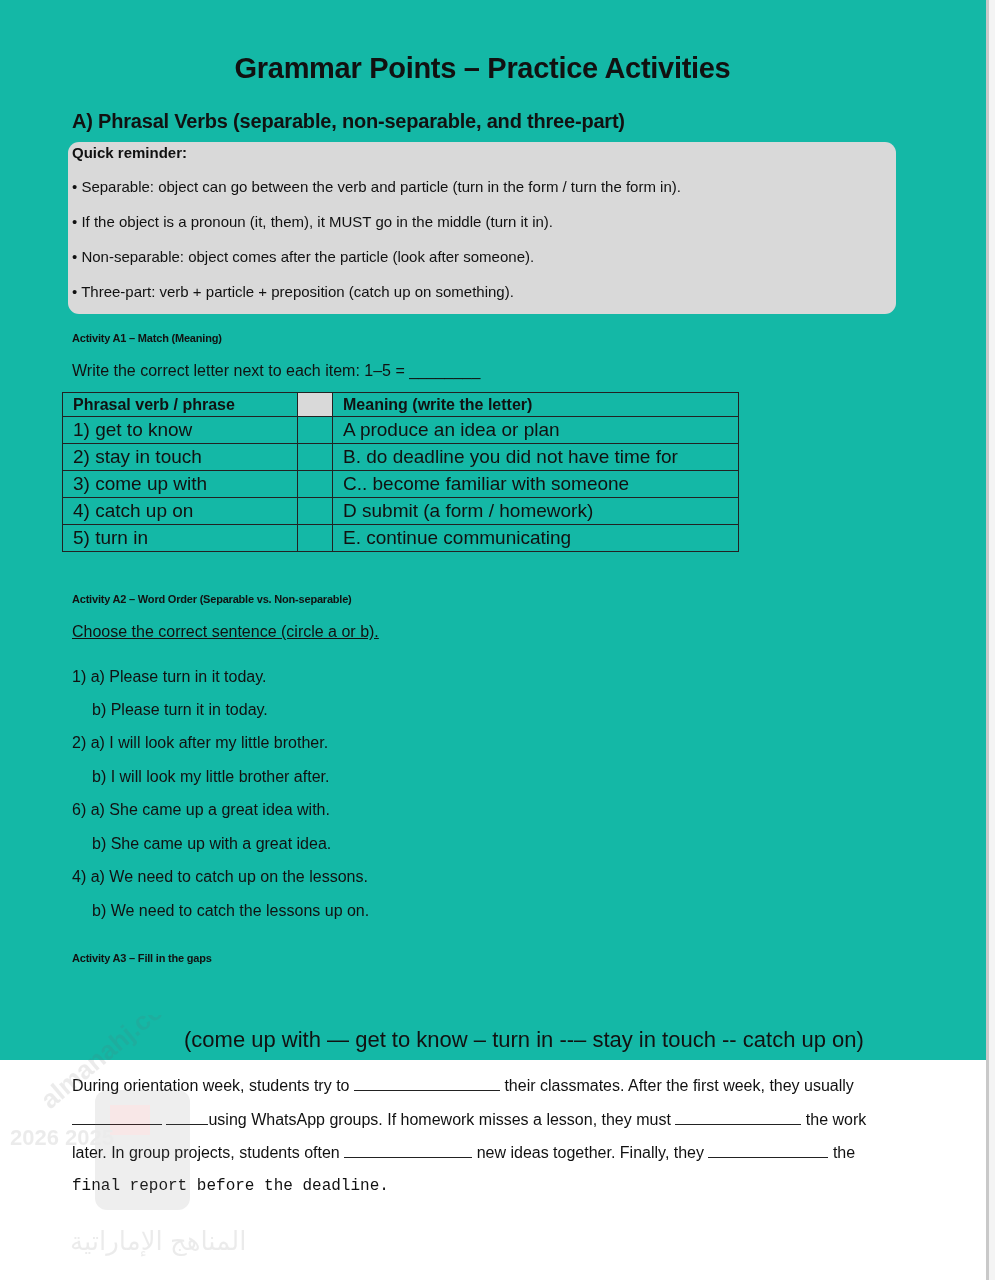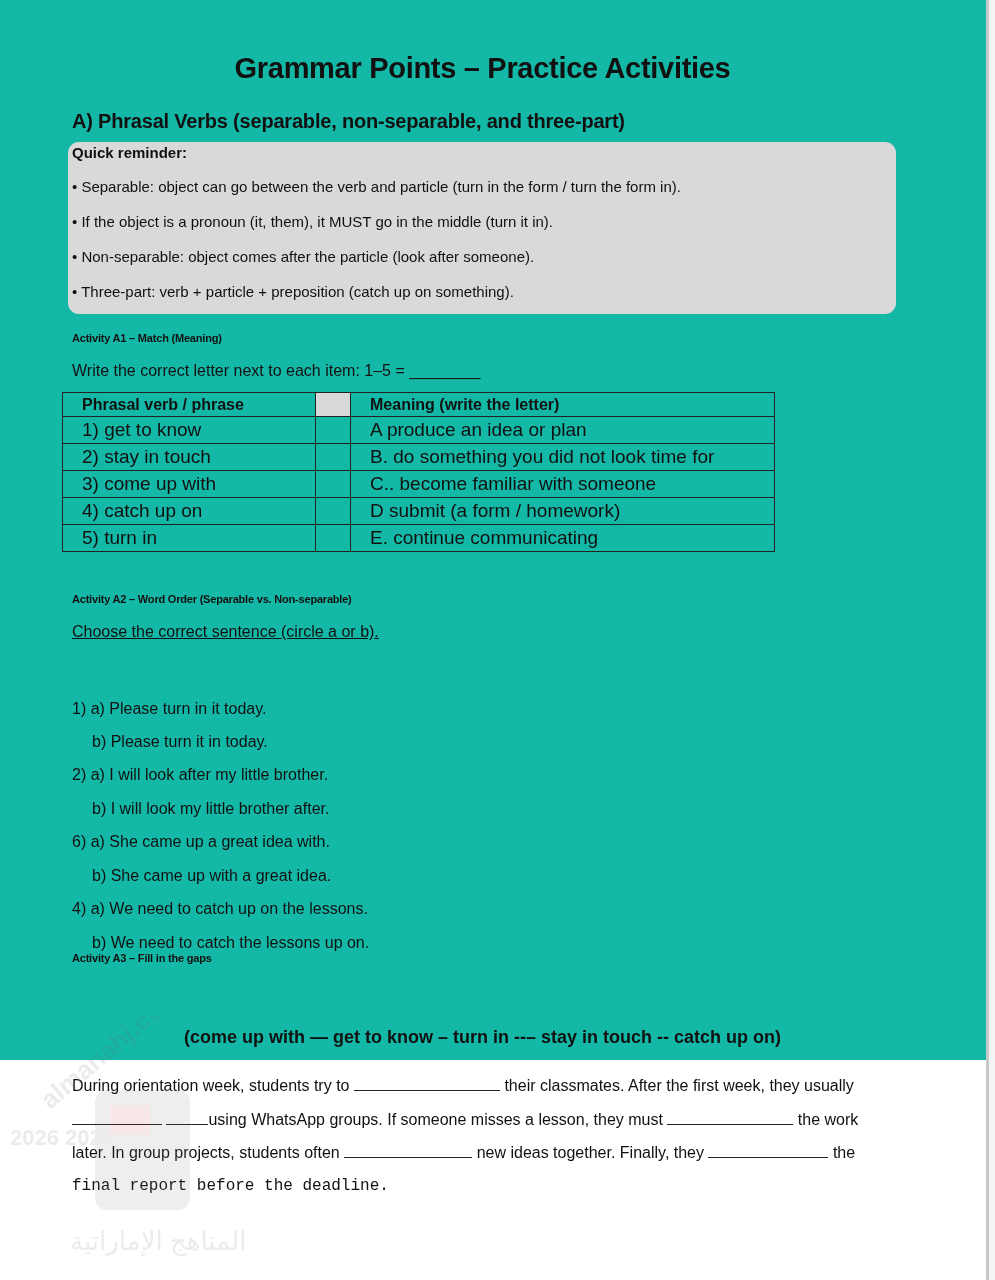--- a/index.html
+++ b/index.html
@@ -27,31 +27,31 @@
   .reminder .b0 { top: 36px; } .reminder .b1 { top: 71px; } .reminder .b2 { top: 106px; } .reminder .b3 { top: 141px; }
 
   .h-act { position: absolute; left: 72px; font-size: 11px; font-weight: bold; letter-spacing: -0.2px; }
   .instr { position: absolute; left: 72px; font-size: 16px; }
   .underline { text-decoration: underline; }
 
   table.match {
     position: absolute; left: 62px; top: 392px; border-collapse: collapse;
     font-size: 19px;
   }
-  table.match td, table.match th { border: 1px solid #222; padding: 0 19px; height: 26px; text-align: left; vertical-align: middle; }
+  table.match td, table.match th { border: 1px solid #222; padding: 0 10px; height: 26px; text-align: left; vertical-align: middle; }
   table.match th { font-size: 16px; font-weight: bold; height: 23px; }
   table.match .c1 { width: 214px; }
   table.match .c2 { width: 34px; padding: 0; }
   table.match .c3 { width: 385px; }
   table.match th.c2 { background: #d9d9d9; }
 
-  .opt { position: absolute; font-size: 16px; margin-top: 32px; }
+  .opt { position: absolute; font-size: 16px; }
   .opt.a { left: 72px; } .opt.b { left: 92px; }
 
-  .options-line { position: absolute; left: 184px; top: 1027px; font-size: 18px; font-weight: bold; }
+  .options-line { position: absolute; left: 184px; top: 1027px; font-size: 22px; font-weight: normal; }
   .para { position: absolute; left: 72px; font-size: 16px; white-space: nowrap; }
   .blank { display: inline-block; border-bottom: 1px solid #222; height: 14px; vertical-align: baseline; }
 
   .watermark { position: absolute; left: 10px; top: 1015px; width: 300px; height: 260px; opacity: 0.12; pointer-events: none; }
 </style>
 </head>
 <body>
 
 <div class="page">
 
@@ -77,21 +77,21 @@
       <th class="c3">Meaning (write the letter)</th>
     </tr>
     <tr>
       <td class="c1">1) get to know</td>
       <td class="c2"></td>
       <td class="c3">A  produce an idea or plan</td>
     </tr>
     <tr>
       <td class="c1">2) stay in touch</td>
       <td class="c2"></td>
-      <td class="c3">B. do something you did not look time for</td>
+      <td class="c3">B. do deadline you did not have time for</td>
     </tr>
     <tr>
       <td class="c1">3) come up with</td>
       <td class="c2"></td>
       <td class="c3">C.. become familiar with someone</td>
     </tr>
     <tr>
       <td class="c1">4) catch up on</td>
       <td class="c2"></td>
       <td class="c3">D  submit (a form / homework)</td>
@@ -120,21 +120,21 @@
 
   <div class="options-line">(come up with — get to know – turn in --– stay in touch -- catch up on)</div>
 
   <div class="para" style="top:1076px;">
     <span>During orientation week, students try to</span>
     <span class="blank" style="width:146px;"></span>
     <span>their classmates. After the first week, they usually</span>
   </div>
   <div class="para" style="top:1110px;">
     <span class="blank" style="width:90px;"></span>
-    <span class="blank" style="width:42px;"></span><span>using WhatsApp groups. If someone misses a lesson, they must</span>
+    <span class="blank" style="width:42px;"></span><span>using WhatsApp groups. If homework misses a lesson, they must</span>
     <span class="blank" style="width:126px;"></span>
     <span>the work</span>
   </div>
   <div class="para" style="top:1143px;">
     <span>later. In group projects, students often</span>
     <span class="blank" style="width:128px;"></span>
     <span>new ideas together. Finally, they</span>
     <span class="blank" style="width:120px;"></span>
     <span>the</span>
   </div>

